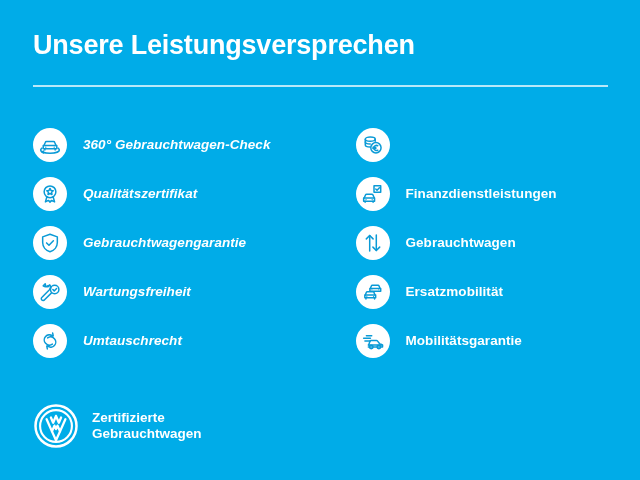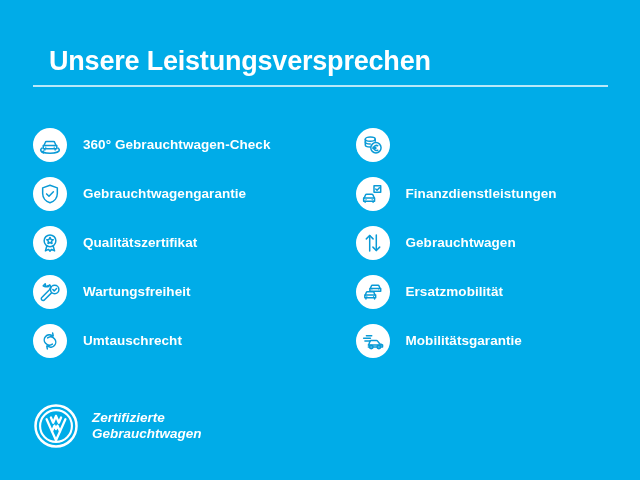--- a/index.html
+++ b/index.html
@@ -25,21 +25,21 @@
   }
 
   
   .header {
     position: absolute;
     left: 33px;
     top: 28px;
     right: 32px;
   }
   .poster-title {
-    margin: 16px;
+    margin: 0;
     color: #ffffff;
     font-size: 27px;
     font-weight: bold;
     letter-spacing: -0.2px;
     line-height: 34px;
     white-space: nowrap;
   }
   .title-rule {
     position: absolute;
     left: 33px;
@@ -55,21 +55,21 @@
     left: 0;
     top: 120px;
     width: 640px;
     display: flex;
   }
   .column {
     width: 320px;
     display: flex;
     flex-direction: column;
   }
-  .column--left  { padding-left: 33px; }
+  .column--left  { padding-left: 33px; font-style: italic; }
   .column--right { padding-left: 38px; }
 
   .promise-row {
     display: flex;
     align-items: center;
     height: 49px;
   }
   .promise-icon {
     flex: 0 0 auto;
     width: 34px;
@@ -122,21 +122,21 @@
   }
   .brand-logo svg { display: block; width: 46px; height: 46px; }
   .brand-text {
     margin-left: 13px;
     color: #ffffff;
     font-size: 13.5px;
     font-weight: bold;
     line-height: 16.5px;
     white-space: nowrap;
   }
-  .brand-line { display: block; font-style: italic; }
+  .brand-line { display: block; }
 </style>
 </head>
 <body>
 
 <div class="poster">
 
   <div class="header">
     <h1 class="poster-title">Unsere Leistungsversprechen</h1>
   </div>
   <div class="title-rule"></div>
@@ -156,37 +156,37 @@
             <path d="M3.2 15.4c-.9.6-1.4 1.3-1.4 2.1 0 1.9 4.6 3.4 10.2 3.4s10.2-1.5 10.2-3.4c0-.8-.5-1.5-1.4-2.1"></path>
             <path d="M4.9 18.6l-1.7 1.2 1.9.9"></path>
           </svg>
         </span>
         <span class="promise-label">360° Gebrauchtwagen-Check</span>
       </div>
 
       <div class="promise-row">
         <span class="promise-icon">
           <svg viewBox="0 0 24 24">
-            <path d="M12 2.4l8 2.9v6.2c0 4.6-3.3 8.7-8 10.1-4.7-1.4-8-5.5-8-10.1V5.3z"></path>
-            <path d="M8.3 11.9l2.6 2.6 4.8-4.9"></path>
-          </svg>
-        </span>
-        <span class="promise-label">Gebrauchtwagengarantie</span>
-      </div>
-
-      <div class="promise-row">
-        <span class="promise-icon">
-          <svg viewBox="0 0 24 24">
             <circle cx="12" cy="9.6" r="6.4"></circle>
             <path d="M12 5.9l1.1 2.2 2.4.35-1.75 1.7.42 2.4L12 11.43 9.83 12.55l.42-2.4L8.5 8.45l2.4-.35z"></path>
             <path d="M8.6 15l-1.6 5.6 3.2-1.6 1.8 1.6"></path>
             <path d="M15.4 15l1.6 5.6-3.2-1.6-1.8 1.6"></path>
           </svg>
         </span>
         <span class="promise-label">Qualitätszertifikat</span>
+      </div>
+
+      <div class="promise-row">
+        <span class="promise-icon">
+          <svg viewBox="0 0 24 24">
+            <path d="M12 2.4l8 2.9v6.2c0 4.6-3.3 8.7-8 10.1-4.7-1.4-8-5.5-8-10.1V5.3z"></path>
+            <path d="M8.3 11.9l2.6 2.6 4.8-4.9"></path>
+          </svg>
+        </span>
+        <span class="promise-label">Gebrauchtwagengarantie</span>
       </div>
 
       <div class="promise-row">
         <span class="promise-icon">
           <svg viewBox="0 0 24 24">
             <path d="M11.4 9.6c1.5-1.5 1.6-3.8.4-5.4L9.9 6.2 7.4 5.6 6.8 3.1 4.6 5.3c1.6 1.2 3.9 1.1 5.4-.4"></path>
             <path d="M10.6 10.4L3.3 17.7a2 2 0 1 0 2.8 2.8l7.3-7.3"></path>
             <circle cx="17.1" cy="9.2" r="4.6"></circle>
             <path d="M15.1 9.3l1.5 1.5 2.6-2.7"></path>
           </svg>

